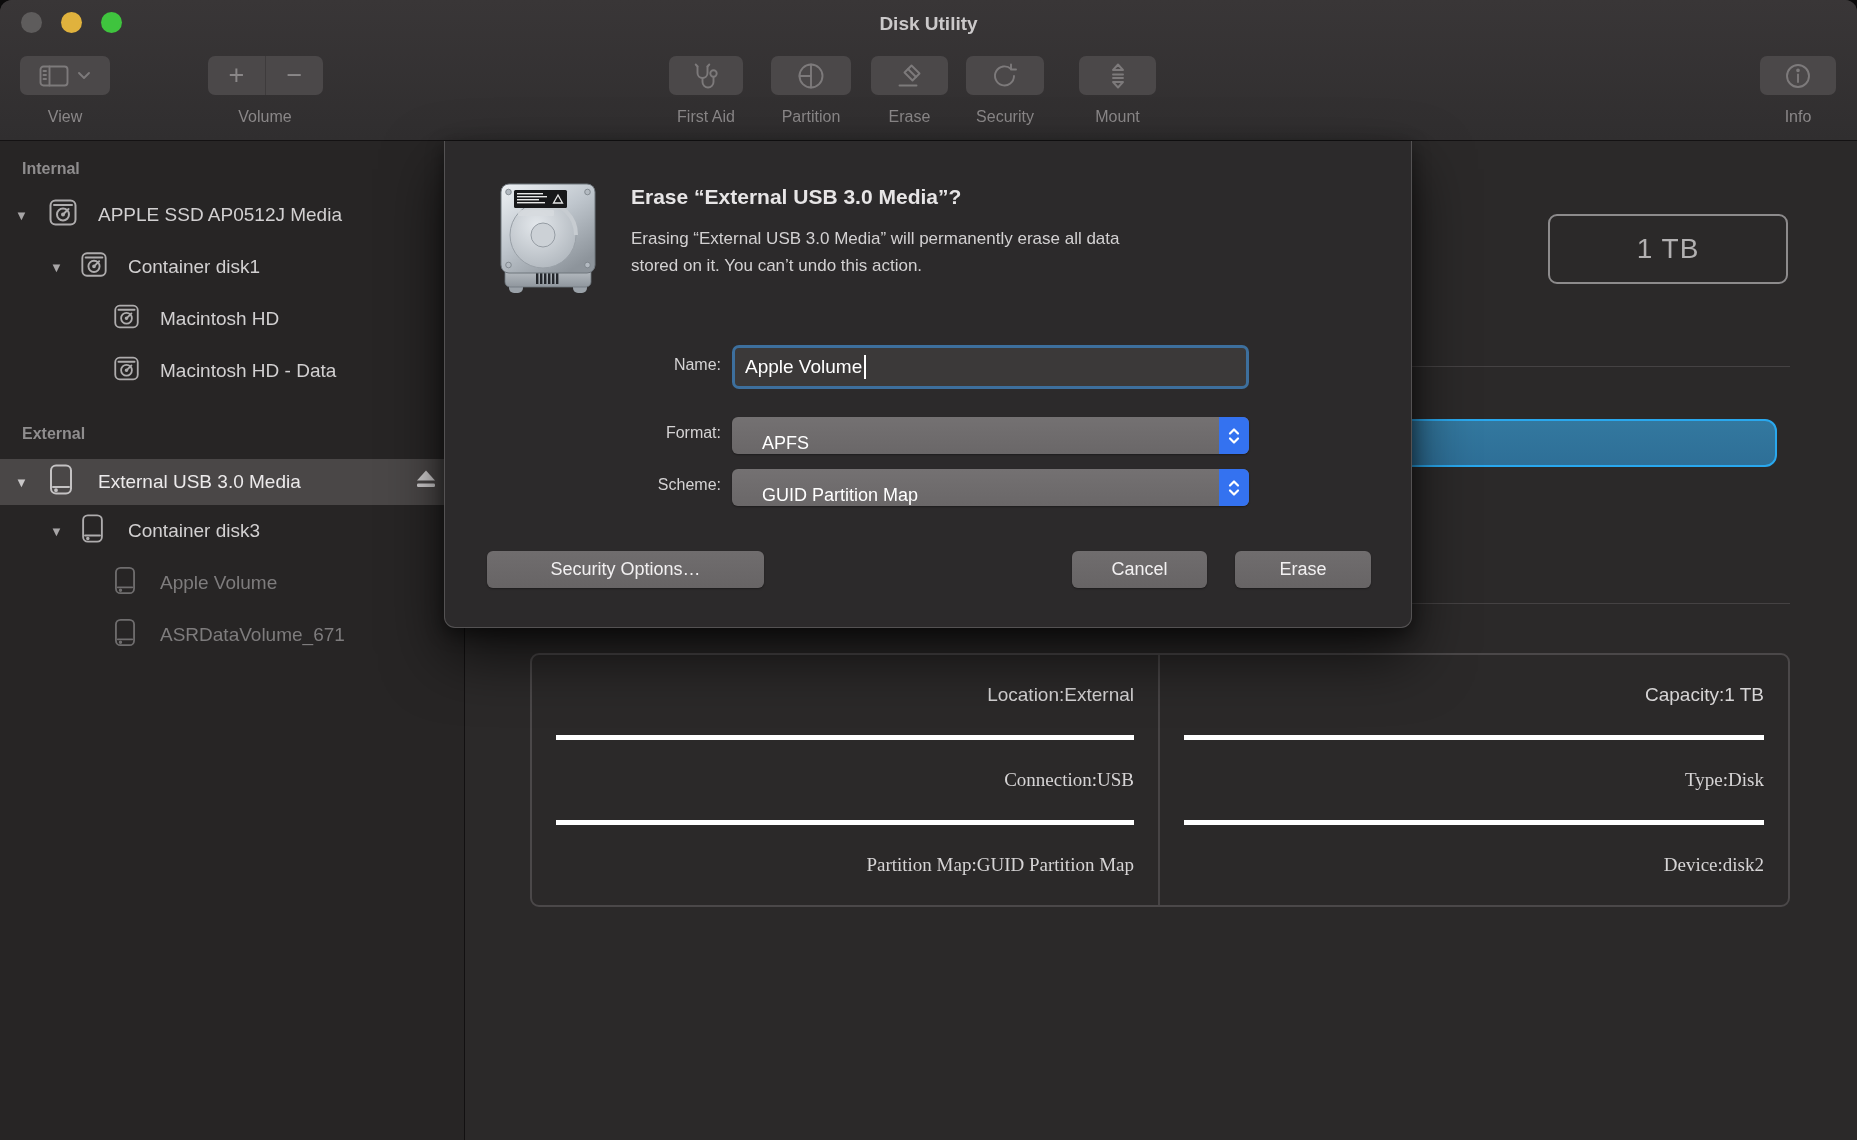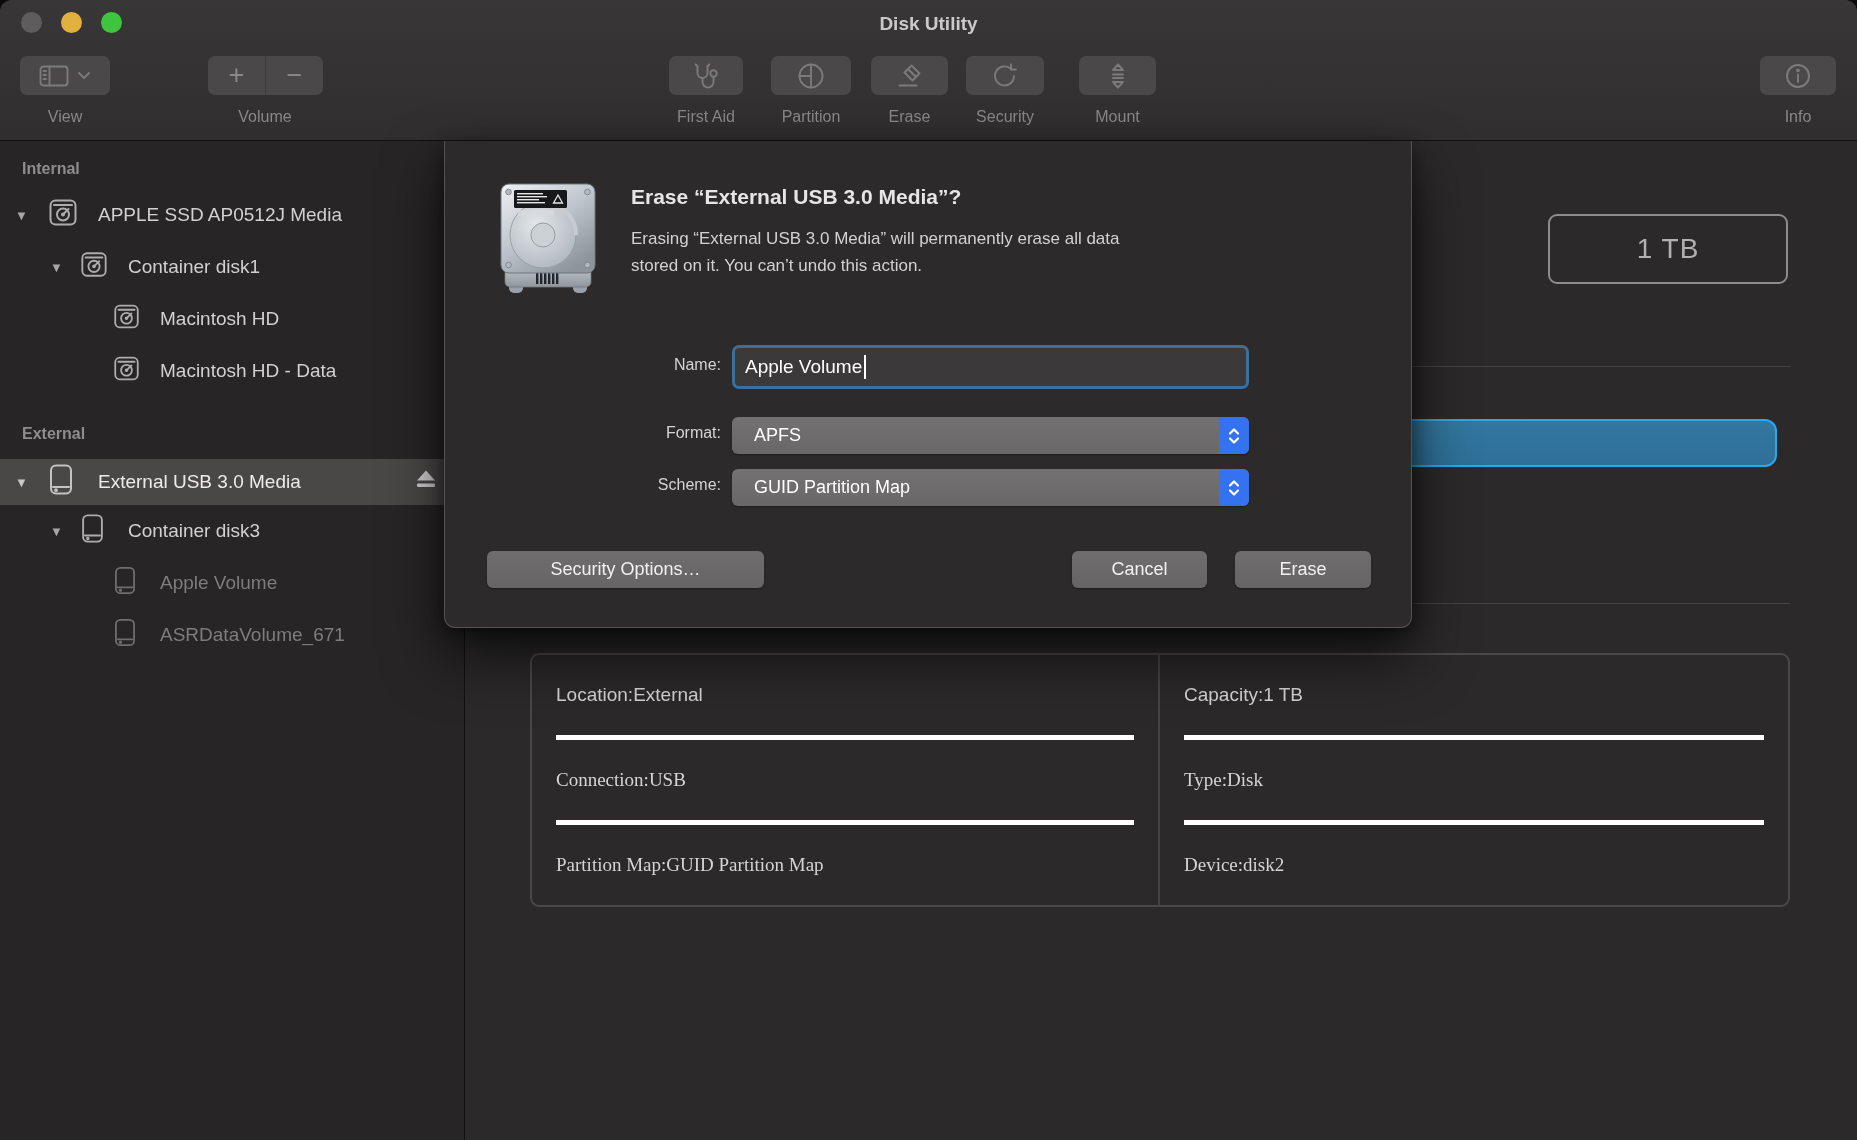--- a/index.html
+++ b/index.html
@@ -72,21 +72,21 @@
     background:linear-gradient(#33789f,var(--bar-fill,#2e6f97));
   }
   .info-panel{
     position:absolute;left:530px;top:653px;width:1260px;height:254px;
     border:2px solid #4b4849;border-radius:9px;box-sizing:border-box;
     display:flex;
   }
   .info-col{width:50%;display:flex;flex-direction:column;padding:0 2px;box-sizing:border-box;}
   .info-col.left{border-right:2px solid #474445;}
   .info-row{
-    flex:1;display:flex;align-items:center;justify-content:flex-start;
+    flex:1;display:flex;align-items:center;justify-content:flex-end;
     margin:0 22px;font-size:19px;color:#d6d4d5;
   }
   .info-row + .info-row{border-top:5px solid #ffffff;font-family:Liberation Serif, serif;}
   
   .sheet{
     position:absolute;left:444px;top:141px;width:968px;height:487px;
     background:#2c2a2b;border:1px solid #545253;border-top:none;
     border-radius:0 0 11px 11px;box-sizing:border-box;
     box-shadow:0 28px 60px rgba(0,0,0,.65),0 6px 18px rgba(0,0,0,.45);
   }
@@ -103,21 +103,21 @@
     background:var(--focus-ring,#3d6f9d);border-radius:7px;box-sizing:border-box;padding:3px;
   }
   .name-inner{
     width:100%;height:100%;background:#3b3939;border-radius:4px;box-sizing:border-box;
     display:flex;align-items:center;padding-left:10px;font-size:19px;color:#ffffff;
   }
   .caret{display:inline-block;width:2px;height:24px;background:#fff;margin-left:2px;}
   .selectbox{
     position:absolute;left:287px;width:517px;height:37px;
     background:linear-gradient(#747172,#6a6768);border-radius:6px;
-    display:flex;align-items:center;padding-left:22px;box-sizing:border-box;
+    display:flex;align-items:flex-end;padding-left:30px;box-sizing:border-box;
     font-size:18px;color:#ffffff;box-shadow:0 1px 2px rgba(0,0,0,.35);
   }
   .sel-format{top:276px;} .sel-scheme{top:328px;}
   .stepper{
     position:absolute;right:0;top:0;width:30px;height:37px;
     background:var(--accent-blue,#3472f0);border-radius:0 6px 6px 0;
     display:flex;align-items:center;justify-content:center;
   }
   .dlg-btn{
     position:absolute;top:410px;height:37px;background:linear-gradient(#706d6e,#676465);

